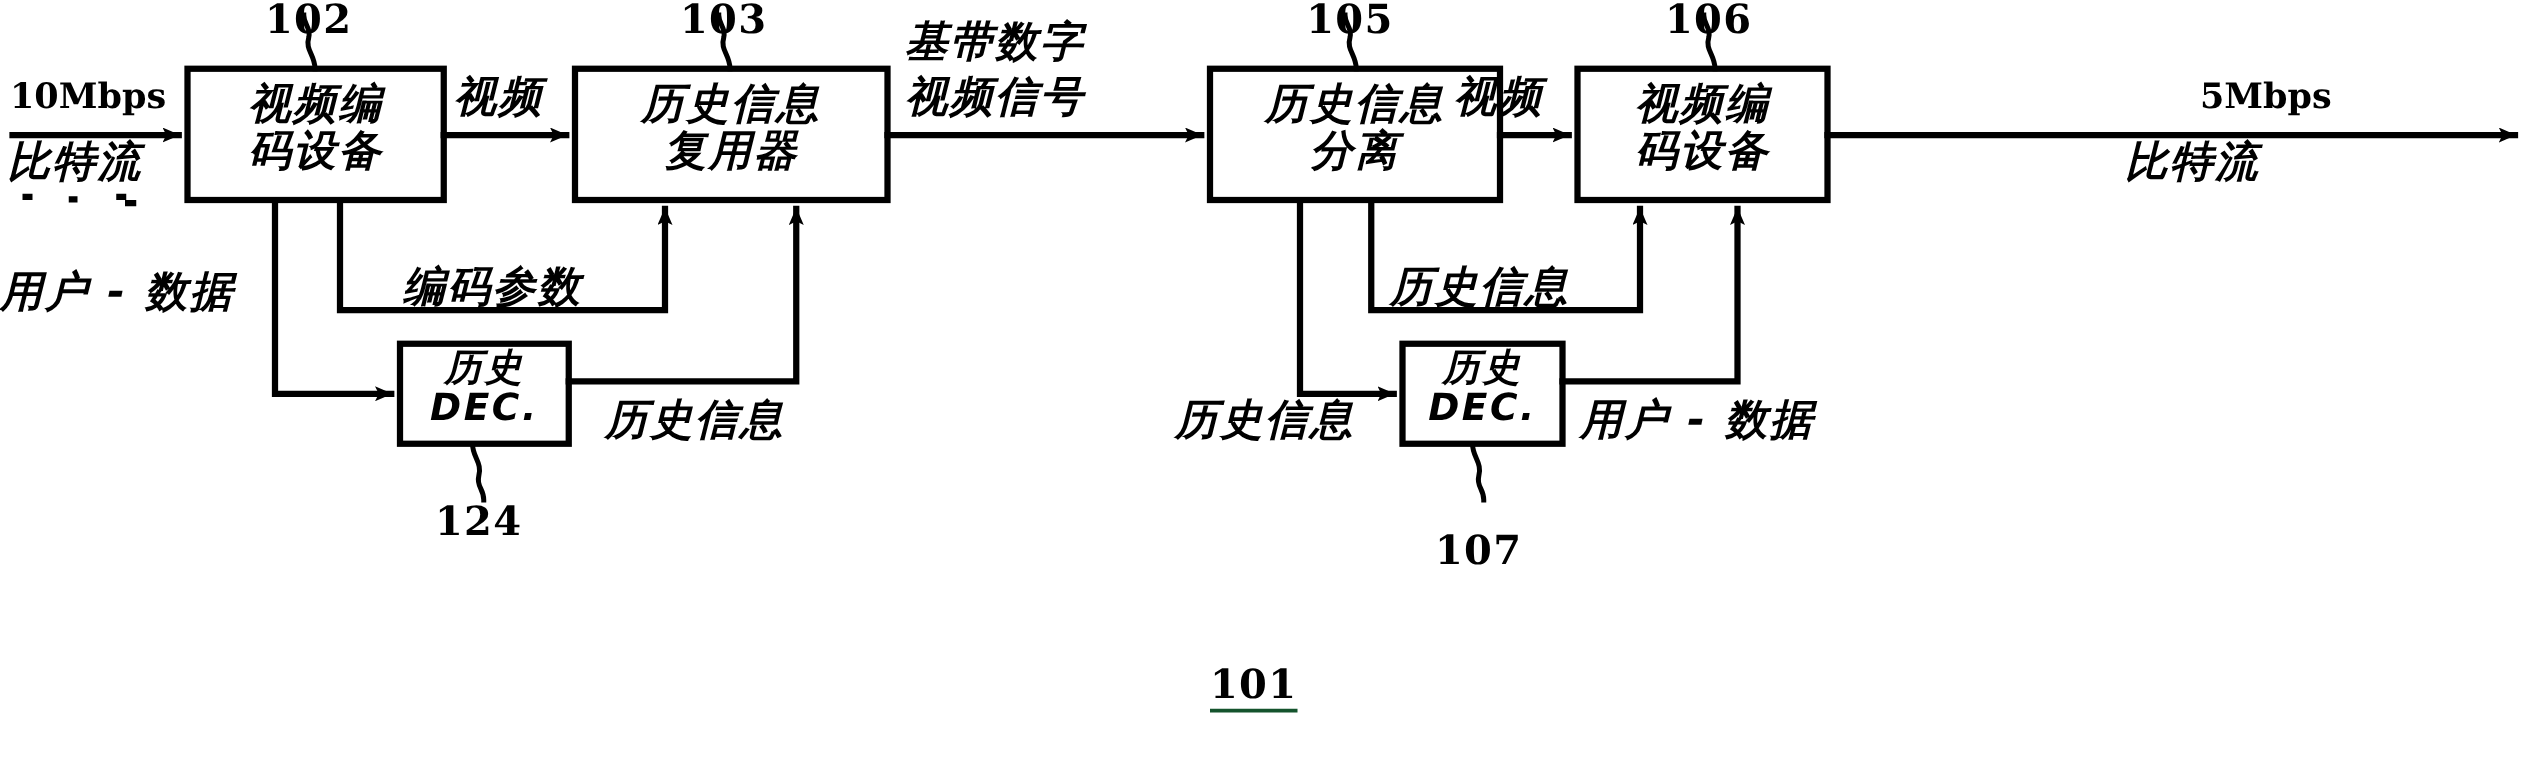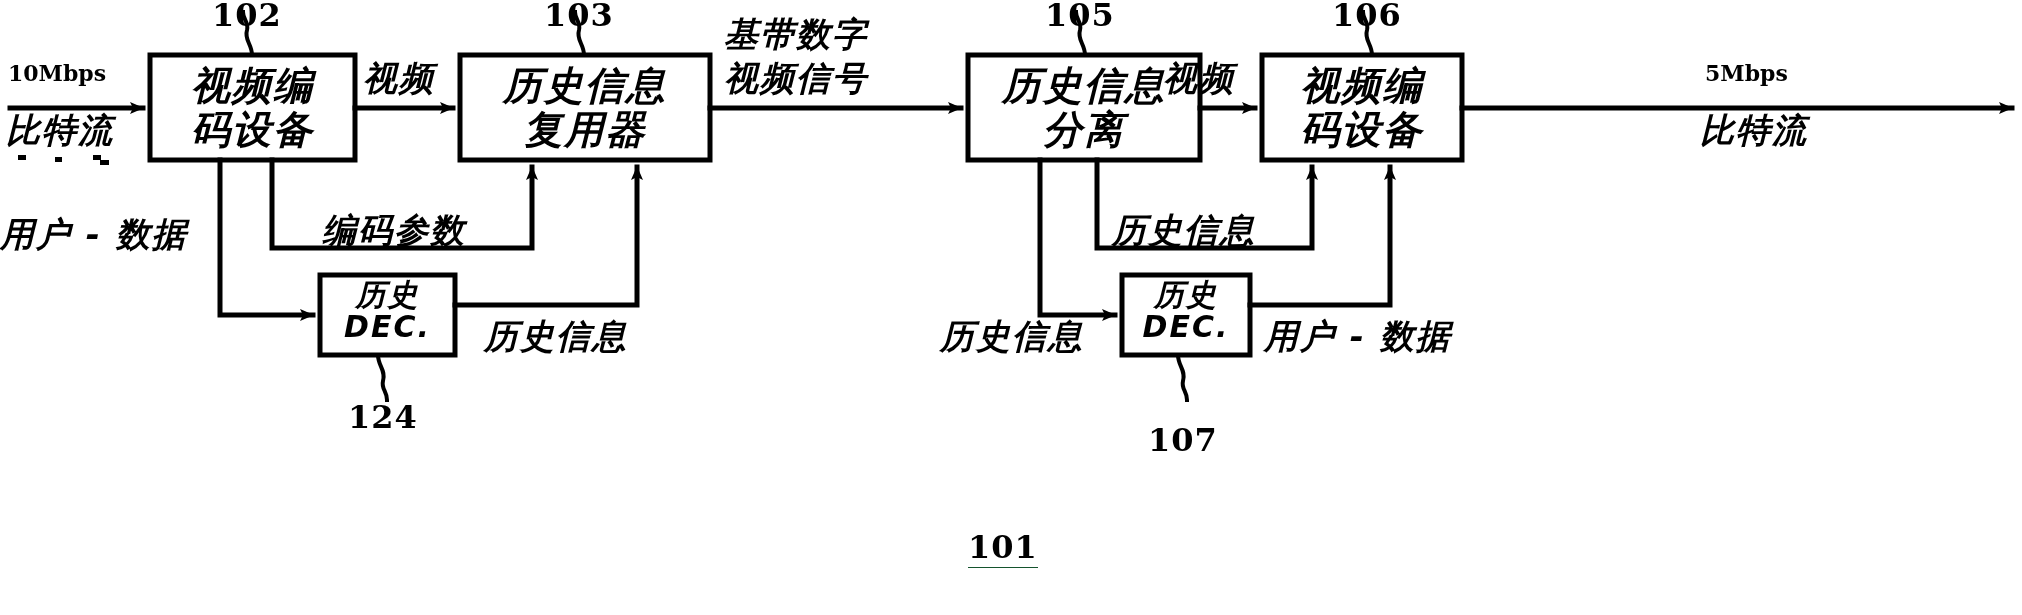--- a/index.html
+++ b/index.html
@@ -35,44 +35,44 @@
   .cjk {
     font-family: "DejaVu Sans", "Liberation Sans", sans-serif;
     font-weight: 700;
     font-style: italic;
     font-size: 34px;
     letter-spacing: 2px;
   }
   .lat {
     font-family: "DejaVu Serif", "Liberation Serif", serif;
     font-weight: 700;
-    font-size: 22px;
+    font-size: 28px;
   }
   .ref {
     font-family: "DejaVu Serif", "Liberation Serif", serif;
     font-weight: 700;
     font-size: 32px;
     letter-spacing: 1px;
   }
   .fig-num {
     font-family: "DejaVu Serif", "Liberation Serif", serif;
     font-weight: 700;
     font-size: 32px;
     letter-spacing: 1px;
-    border-bottom: 1px solid #14532d;
+    border-bottom: 3px solid #14532d;
     padding-bottom: 2px;
   }
   .blk-title {
     position: absolute;
     text-align: center;
     color: #000;
     font-family: "DejaVu Sans", "Liberation Sans", sans-serif;
     font-weight: 700;
     font-style: italic;
-    font-size: 39px;
+    font-size: 34px;
     letter-spacing: 2px;
     line-height: 1.12;
     white-space: pre-line;
   }
 </style>
 </head>
 <body>
 
 <div id="figure-root">
 
@@ -163,21 +163,21 @@
   <div class="lbl lat" style="left:8px; top:62px;">10Mbps</div>
   <div class="lbl cjk" style="left:6px; top:112px;">比特流</div>
 
   <div class="lbl cjk" style="left:363px; top:60px;">视频</div>
 
   <div class="lbl cjk" style="left:724px; top:16px;">基带数字</div>
   <div class="lbl cjk" style="left:724px; top:60px;">视频信号</div>
 
   <div class="lbl cjk" style="left:1163px; top:60px;">视频</div>
 
-  <div class="lbl lat" style="left:1705px; top:62px;">5Mbps</div>
+  <div class="lbl lat" style="left:1760px; top:62px;">5Mbps</div>
   <div class="lbl cjk" style="left:1700px; top:112px;">比特流</div>
 
   <div class="lbl cjk" style="left:0px; top:216px;">用户 - 数据</div>
 
   <div class="lbl cjk" style="left:322px; top:212px;">编码参数</div>
 
   <div class="lbl cjk" style="left:484px; top:318px;">历史信息</div>
 
   <div class="lbl cjk" style="left:1112px; top:212px;">历史信息</div>
 

